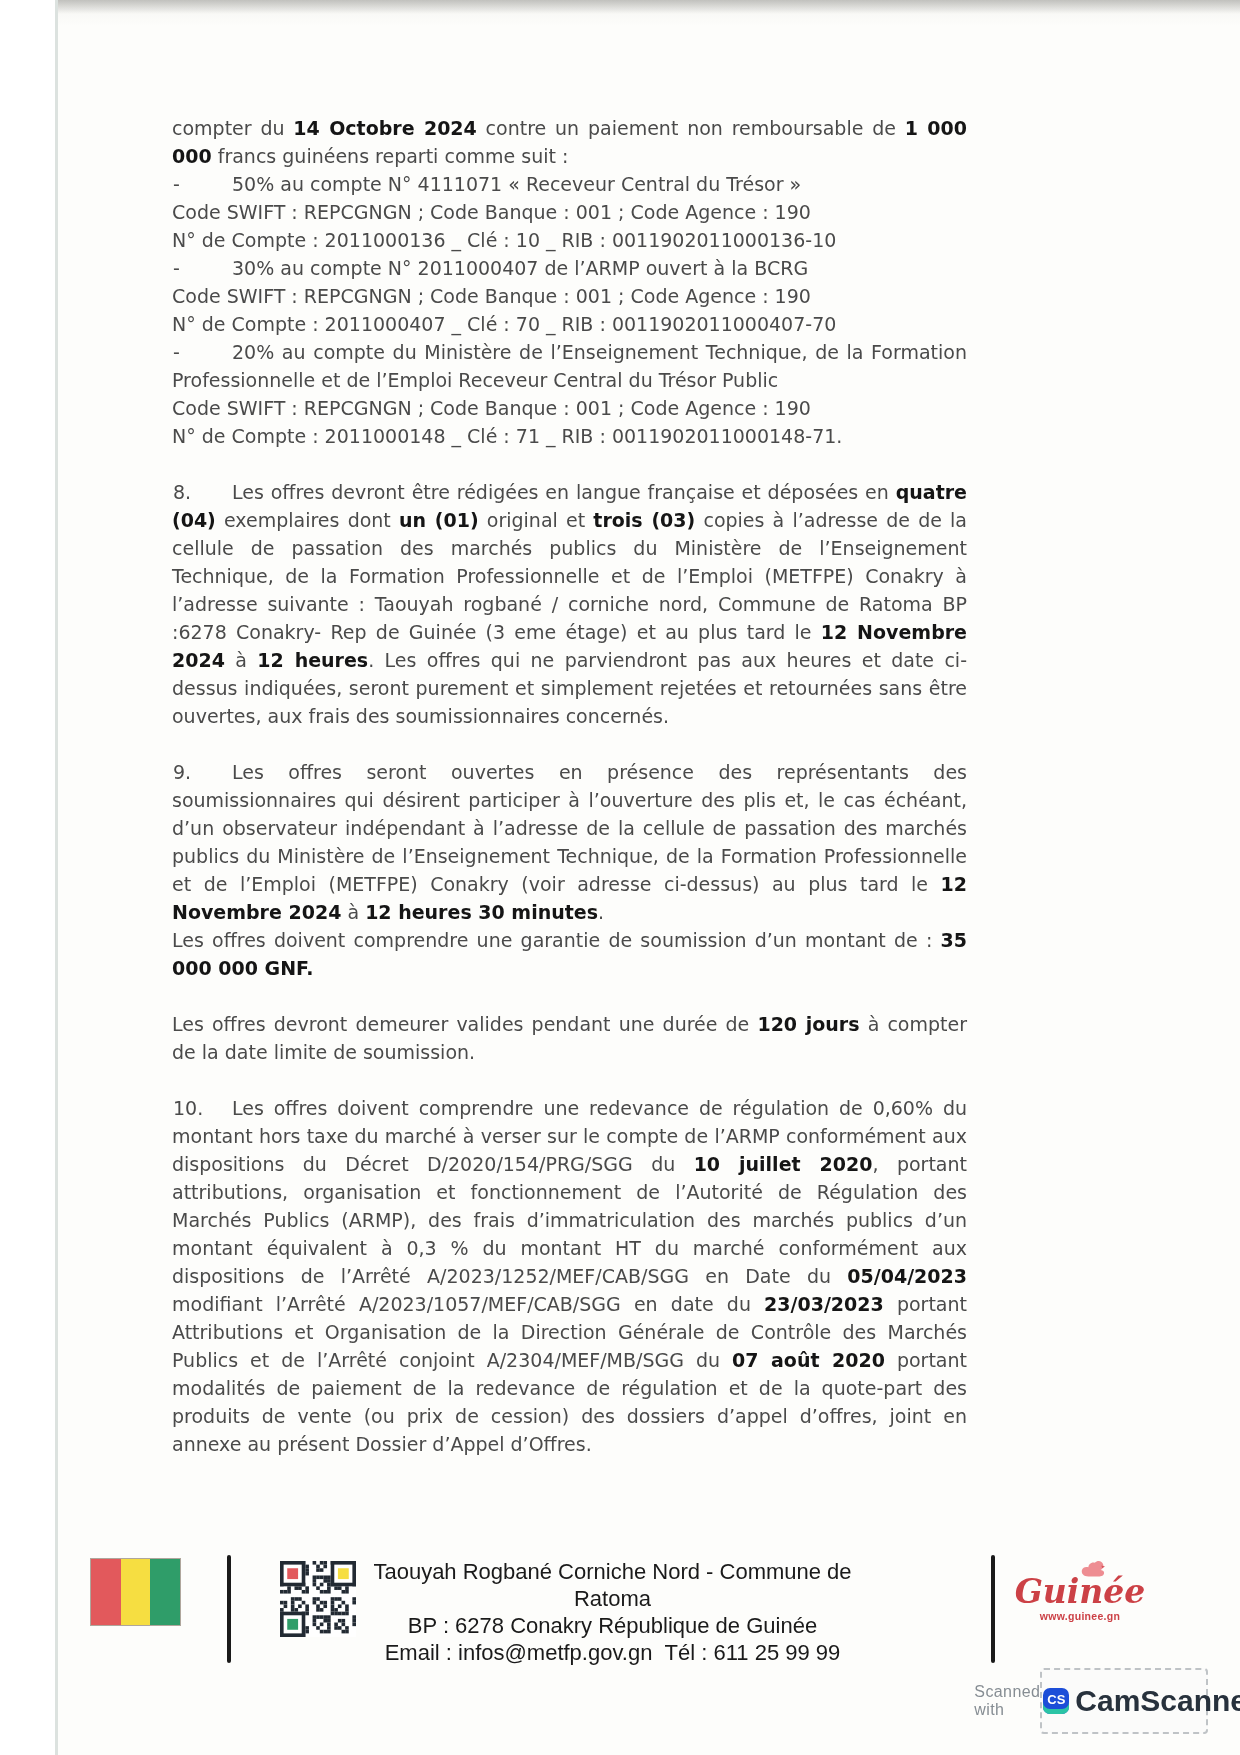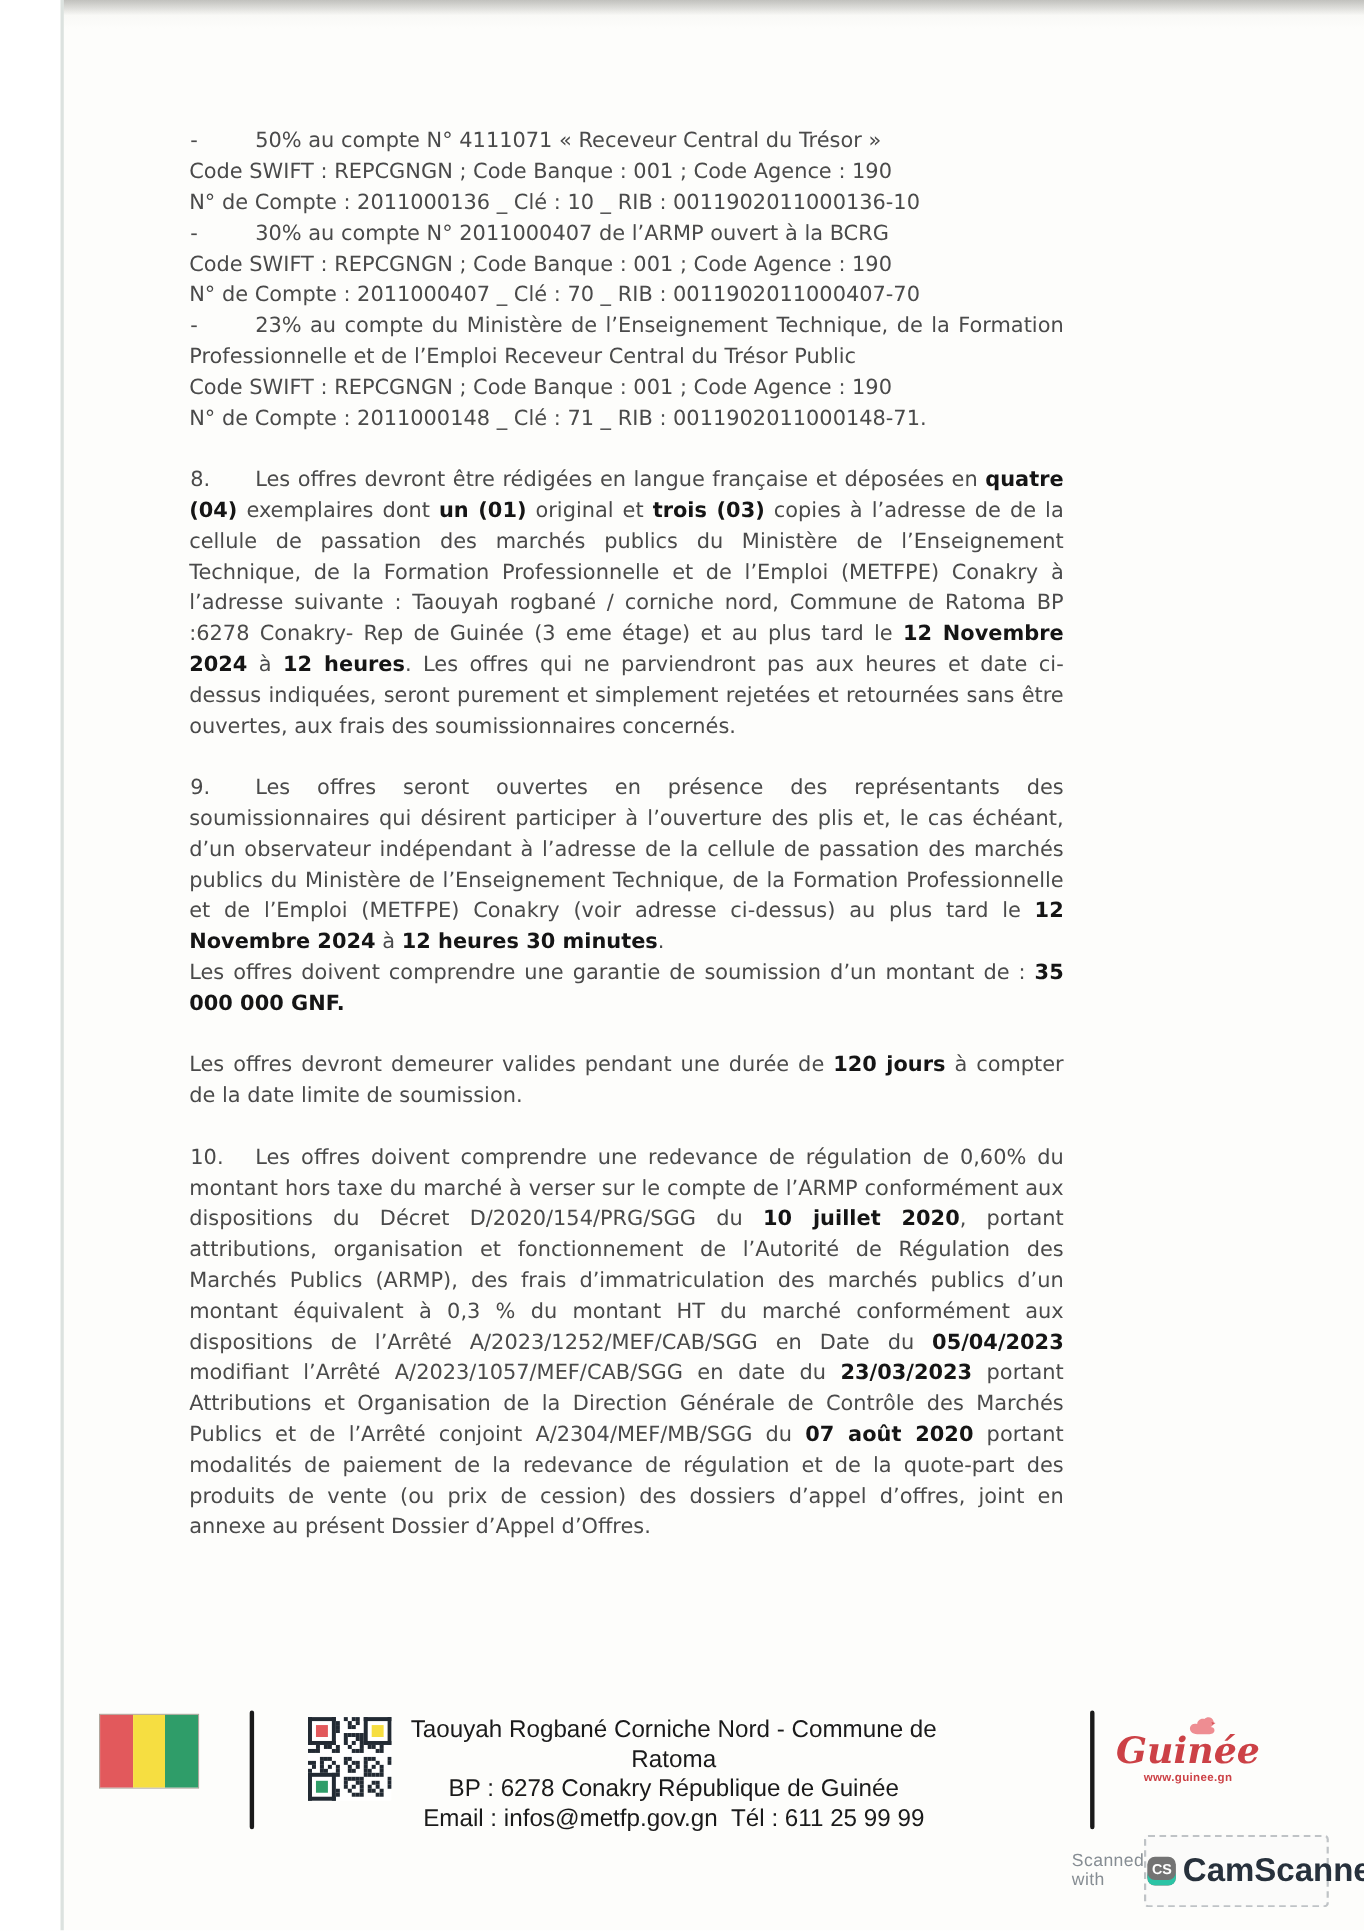--- a/index.html
+++ b/index.html
@@ -27,32 +27,35 @@
   .addr{position:absolute;left:350px;top:5px;width:525px;text-align:center;font-family:"Liberation Sans",sans-serif;font-size:22px;line-height:27px;color:#1a1a1a;}
   .logo{position:absolute;left:1012px;top:6px;width:136px;text-align:center;}
   .bird{display:block;margin:0 0 -9px 64px;}
   .logo-text{font-family:"DejaVu Serif",serif;font-style:italic;font-weight:700;font-size:33px;line-height:36px;}
   .logo-url{font-family:"Liberation Sans",sans-serif;font-size:10.5px;font-weight:700;letter-spacing:.3px;margin-top:0;}
 
   
   .camscanner{position:absolute;left:1040px;top:1668px;width:168px;height:66px;background:#fbfbfa;border:2px dashed #bfc3c6;border-radius:4px;box-sizing:border-box;display:flex;flex-direction:row;align-items:center;justify-content:center;gap:3px;}
   .cs-line1{font-family:"Liberation Sans",sans-serif;font-size:16px;color:#868d93;letter-spacing:.4px;}
   .cs-row{display:flex;align-items:center;gap:6px;}
-  .cs-icon{width:26px;height:26px;border-radius:7px;background:#737373;color:#ffffff;font-family:"Liberation Sans",sans-serif;font-size:13px;font-weight:700;display:flex;align-items:center;justify-content:center;padding-bottom:3px;box-sizing:border-box;box-shadow:inset 0 -5px 0 #2bc4a5;}
+  .cs-icon{width:26px;height:26px;border-radius:7px;background:#1d4ed8;color:#ffffff;font-family:"Liberation Sans",sans-serif;font-size:13px;font-weight:700;display:flex;align-items:center;justify-content:center;padding-bottom:3px;box-sizing:border-box;box-shadow:inset 0 -5px 0 #2bc4a5;}
   .cs-name{font-family:"Liberation Sans",sans-serif;font-size:30px;font-weight:700;color:#27313c;}
   .cs-tm{font-family:"Liberation Sans",sans-serif;font-size:9px;color:#7c838a;align-self:flex-start;margin-top:2px;}
 </style>
 </head>
 <body>
 
 <div class="page">
   <div class="scan-top"></div>
   <div class="scan-left"></div>
 
   <div class="content">
+      <div class="block plain">
+        <div class="ptext"><span>compter du </span><b>14 Octobre 2024</b><span> contre un paiement non remboursable de </span><b>1 000 000</b><span> francs guinéens reparti comme suit :</span></div>
+      </div>
       <div class="block dash">
         <span class="marker">-</span>
         <div class="ptext indent"><span>50% au compte N° 4111071 « Receveur Central du Trésor »</span></div>
       </div>
       <div class="block plain">
         <div class="ptext"><span>Code SWIFT : REPCGNGN ; Code Banque : 001 ; Code Agence : 190</span></div>
       </div>
       <div class="block plain">
         <div class="ptext"><span>N° de Compte : 2011000136 _ Clé : 10 _ RIB : 0011902011000136-10</span></div>
       </div>
@@ -61,21 +64,21 @@
         <div class="ptext indent"><span>30% au compte N° 2011000407 de l’ARMP ouvert à la BCRG</span></div>
       </div>
       <div class="block plain">
         <div class="ptext"><span>Code SWIFT : REPCGNGN ; Code Banque : 001 ; Code Agence : 190</span></div>
       </div>
       <div class="block plain">
         <div class="ptext"><span>N° de Compte : 2011000407 _ Clé : 70 _ RIB : 0011902011000407-70</span></div>
       </div>
       <div class="block dash">
         <span class="marker">-</span>
-        <div class="ptext indent"><span>23% au compte du Ministère de l’Enseignement Technique, de la Formation Professionnelle et de l’Emploi Receveur Central du Trésor Public</span></div>
+        <div class="ptext indent"><span>20% au compte du Ministère de l’Enseignement Technique, de la Formation Professionnelle et de l’Emploi Receveur Central du Trésor Public</span></div>
       </div>
       <div class="block plain">
         <div class="ptext"><span>Code SWIFT : REPCGNGN ; Code Banque : 001 ; Code Agence : 190</span></div>
       </div>
       <div class="block plain">
         <div class="ptext"><span>N° de Compte : 2011000148 _ Clé : 71 _ RIB : 0011902011000148-71.</span></div>
       </div>
       <div class="block spacer"></div>
       <div class="block numbered">
         <span class="marker">8.</span>

